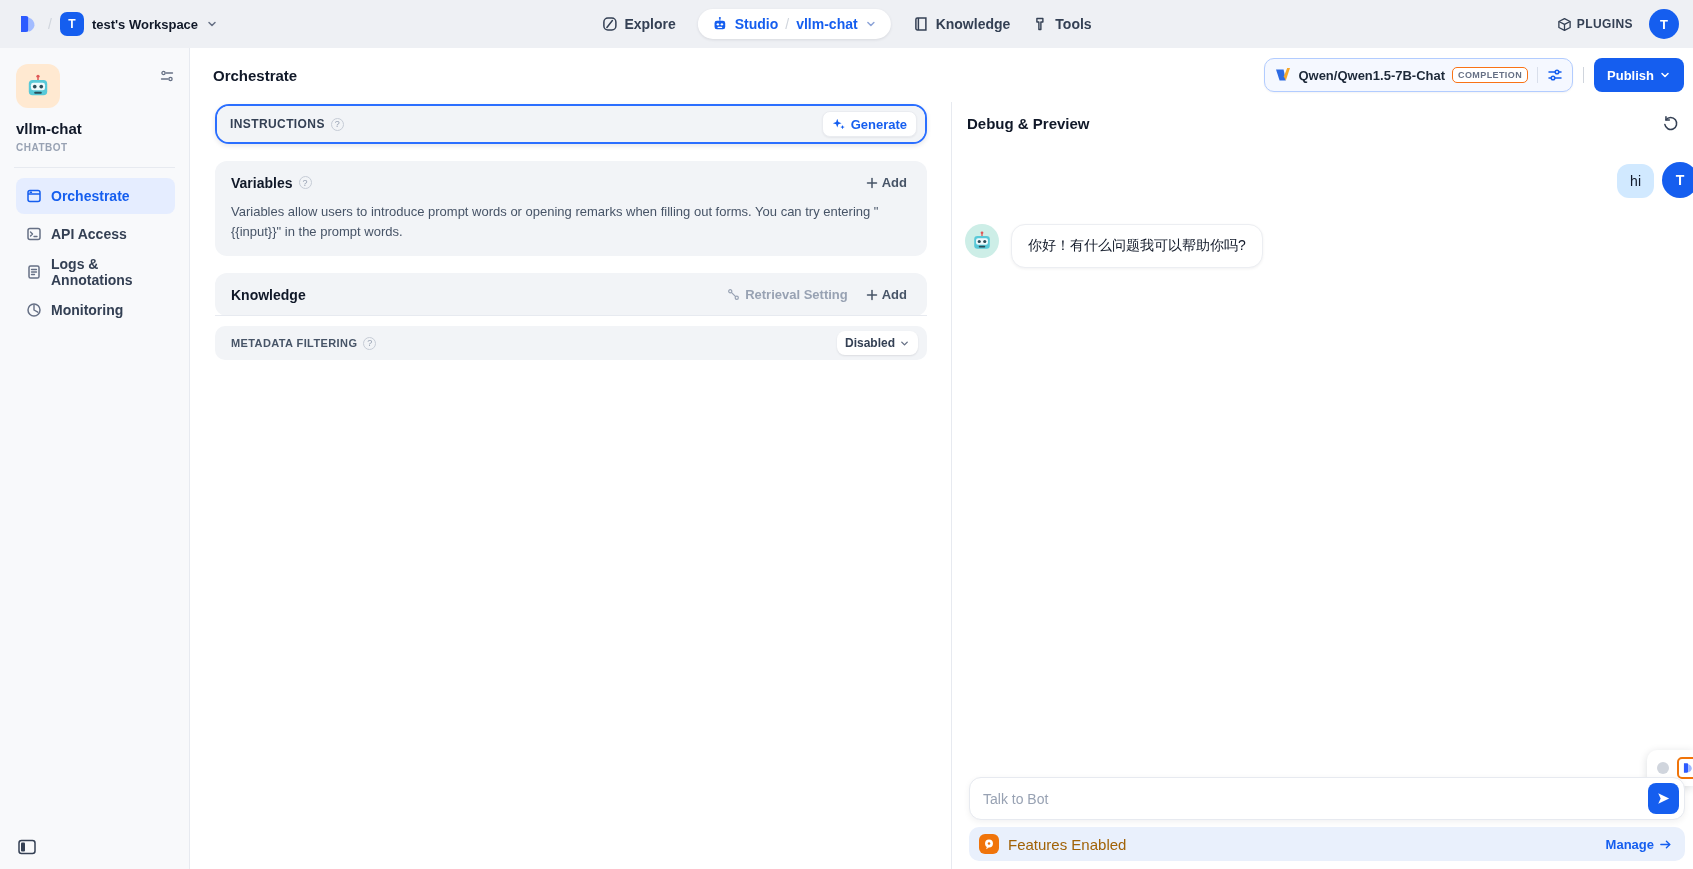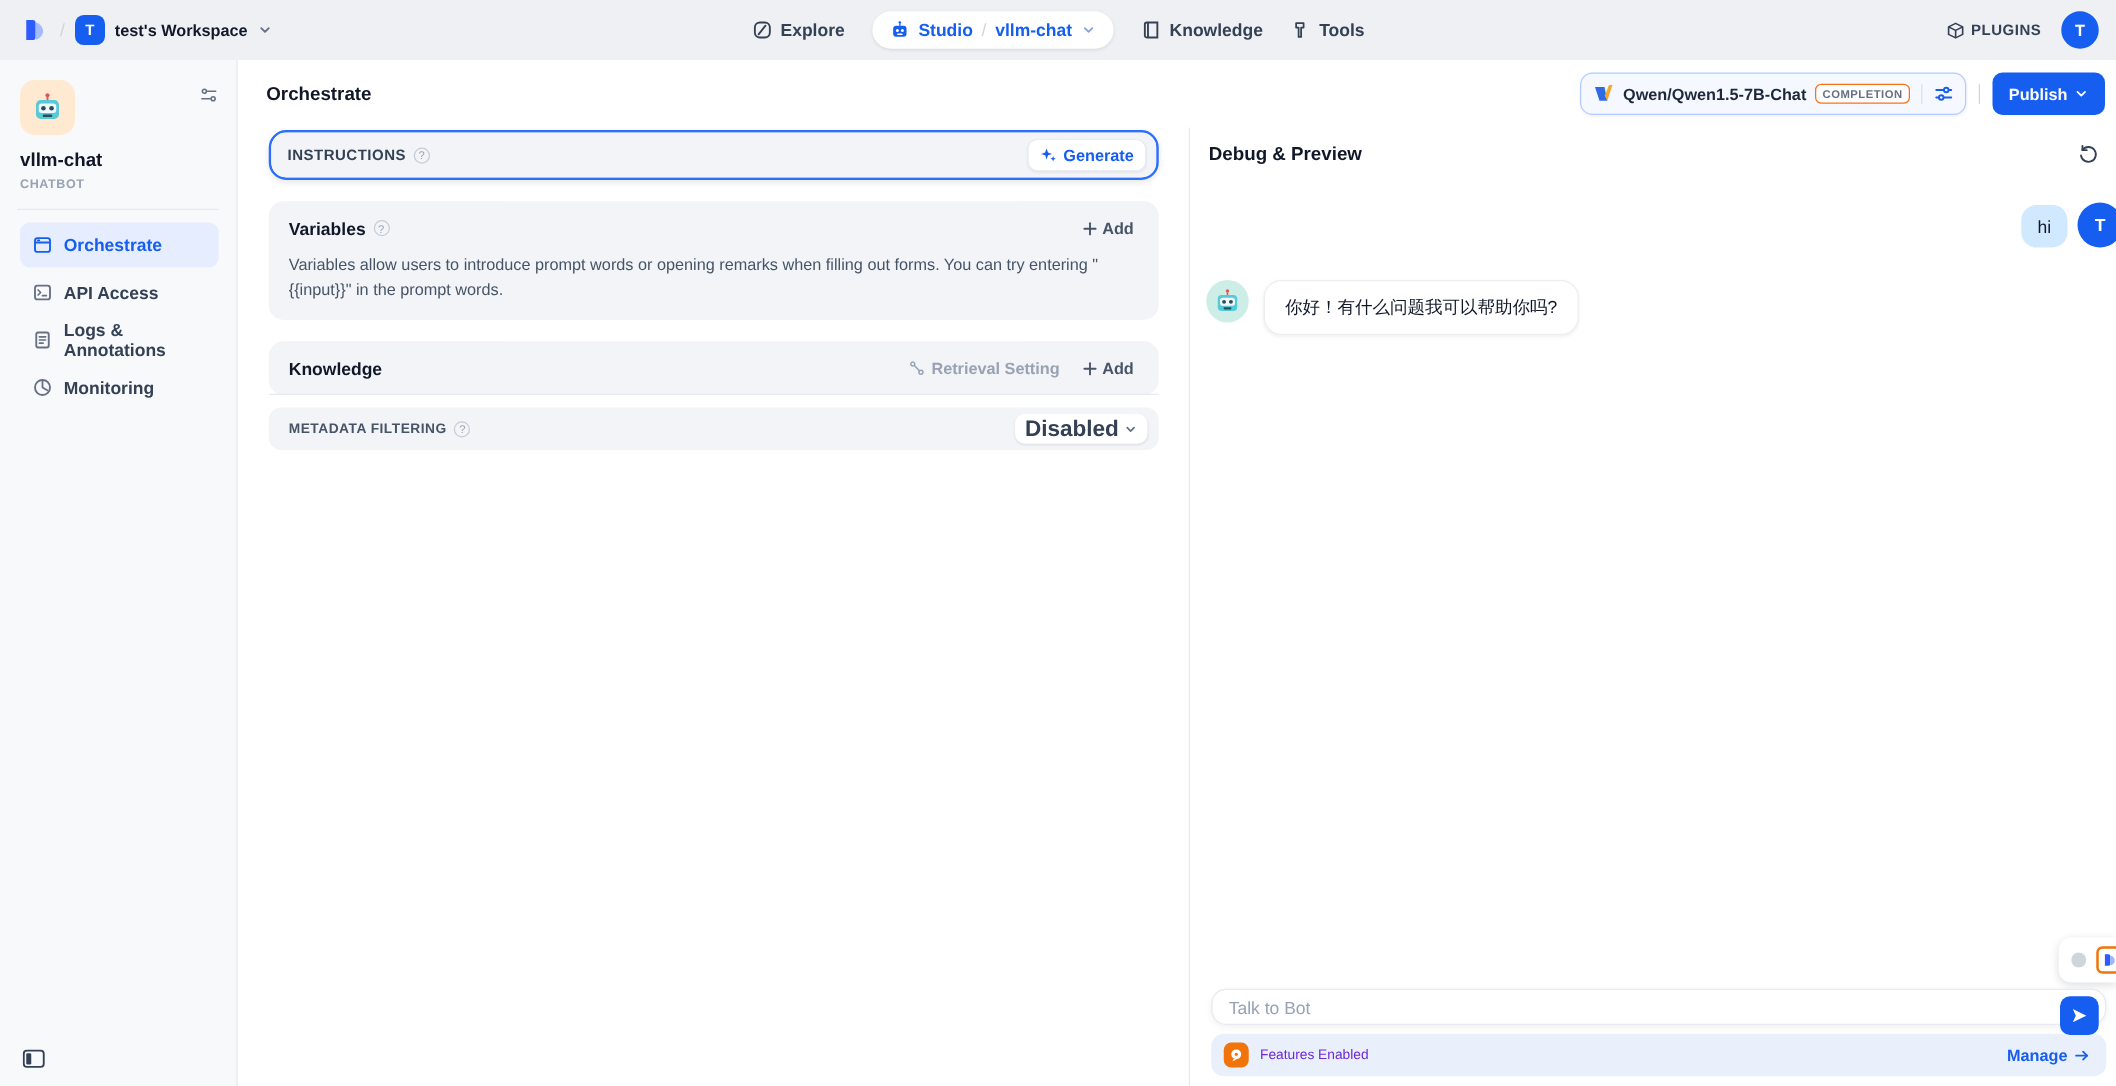--- a/index.html
+++ b/index.html
@@ -74,21 +74,21 @@
   .sec-title { font-size:14px; font-weight:bold; color:#101828; }
   .sec-spacer { flex:1; }
   .add-btn { display:flex; align-items:center; gap:4px; font-size:13px; font-weight:bold; color:#475467; cursor:pointer; padding:2px 4px; }
   .sec-desc { padding:10px 16px 14px 16px; font-size:13px; line-height:1.55; color:#475467; }
   .knowledge-panel .sec-header { padding-bottom:11px; border-bottom:1px solid #e7eaf0; }
   .retrieval-btn { display:flex; align-items:center; gap:5px; font-size:13px; font-weight:bold; color:#98a2b3; margin-right:14px; cursor:pointer; }
   .knowledge-desc { padding:11px 16px 13px 16px; }
 
   .metadata-row { display:flex; align-items:center; background:#f2f4f7; border-radius:10px; margin-top:10px; height:34px; padding:0 9px 0 16px; }
   .meta-title { font-size:11px; font-weight:bold; letter-spacing:.4px; color:#475467; }
-  .disabled-btn { display:flex; align-items:center; gap:4px; background:#fff; border-radius:8px; height:24px; padding:0 8px; font-size:18px; font-weight:bold; color:#344054; box-shadow:0 1px 2px rgba(16,24,40,.1); cursor:pointer; }
+  .disabled-btn { display:flex; align-items:center; gap:4px; background:#fff; border-radius:8px; height:24px; padding:0 8px; font-size:12px; font-weight:bold; color:#344054; box-shadow:0 1px 2px rgba(16,24,40,.1); cursor:pointer; }
 
   
   .preview-col { width:742px; flex:0 0 742px; border-left:1px solid #e7eaf0; display:flex; flex-direction:column; position:relative; overflow:hidden; }
   .preview-header { display:flex; align-items:center; justify-content:space-between; padding:13px 14px 4px 15px; }
   .preview-title { font-size:15px; font-weight:bold; color:#101828; }
   .reset-btn { cursor:pointer; }
   .chat-area { flex:1; position:relative; padding:26px 0 0 13px; min-height:0; }
   .msg-row { display:flex; margin-bottom:16px; }
   .msg-row.user { justify-content:flex-end; align-items:flex-start; gap:8px; padding-right:0; }
   .user-bubble { background:#d1e9ff; border-radius:12px; padding:9px 13px; font-size:14px; color:#101828; margin-top:2px; }
@@ -96,26 +96,26 @@
   .msg-row.bot { justify-content:flex-start; align-items:flex-start; gap:12px; margin-top:26px; }
   .chat-avatar-bot { width:34px; height:34px; border-radius:50%; background:#cdeee7; display:flex; align-items:center; justify-content:center; flex:0 0 34px; }
   .bot-bubble { background:#fff; border:1px solid #eceef2; box-shadow:0 1px 3px rgba(16,24,40,.06); border-radius:14px; padding:12px 16px; font-size:14px; color:#101828; }
 
   .float-widget { position:absolute; right:0; top:614px; background:#fff; border-radius:10px 0 0 10px; box-shadow:0 2px 8px rgba(16,24,40,.15); padding:7px 2px 7px 10px; display:flex; align-items:center; gap:8px; cursor:pointer; }
   .float-dot { width:12px; height:12px; border-radius:50%; background:#d0d5dd; }
   .float-icon { width:22px; height:22px; border:2px solid #f0740a; border-radius:5px; background:#fff; display:flex; align-items:center; justify-content:center; overflow:hidden; margin-right:-8px; }
 
   .chat-footer { flex:0 0 auto; padding:0 8px 0 17px; }
   .chat-input-wrap { position:relative; }
-  .chat-input { width:100%; height:29px; border:1px solid #e7eaf0; border-radius:12px; background:#fff; box-shadow:0 2px 6px rgba(16,24,40,.06); padding:0 52px 0 13px; font-family:"Liberation Sans",sans-serif; font-size:14px; color:#101828; outline:none; }
+  .chat-input { width:100%; height:43px; border:1px solid #e7eaf0; border-radius:12px; background:#fff; box-shadow:0 2px 6px rgba(16,24,40,.06); padding:0 52px 0 13px; font-family:"Liberation Sans",sans-serif; font-size:14px; color:#101828; outline:none; }
   .chat-input::placeholder { color:#98a2b3; }
   .send-btn { position:absolute; right:6px; top:6px; width:31px; height:31px; border-radius:8px; background:#155eef; display:flex; align-items:center; justify-content:center; cursor:pointer; }
   .features-bar { display:flex; align-items:center; gap:9px; background:#e9f0fc; border-radius:10px; margin:7px 0 8px 0; height:34px; padding:0 13px 0 10px; }
   .feat-icon { width:20px; height:20px; border-radius:6px; background:#f0740a; display:flex; align-items:center; justify-content:center; }
-  .feat-label { font-size:11px; color:#6d28d9;text-align:center; }
+  .feat-label { font-size:15px; color:#a16207;text-align:center; }
   .feat-spacer { flex:1; }
   .manage-link { display:flex; align-items:center; gap:5px; font-size:13px; font-weight:bold; color:#155eef; cursor:pointer; }
 </style>
 </head>
 <body>
 
 <div class="app">
 
   <div class="top-header">
     <div class="hdr-left">

